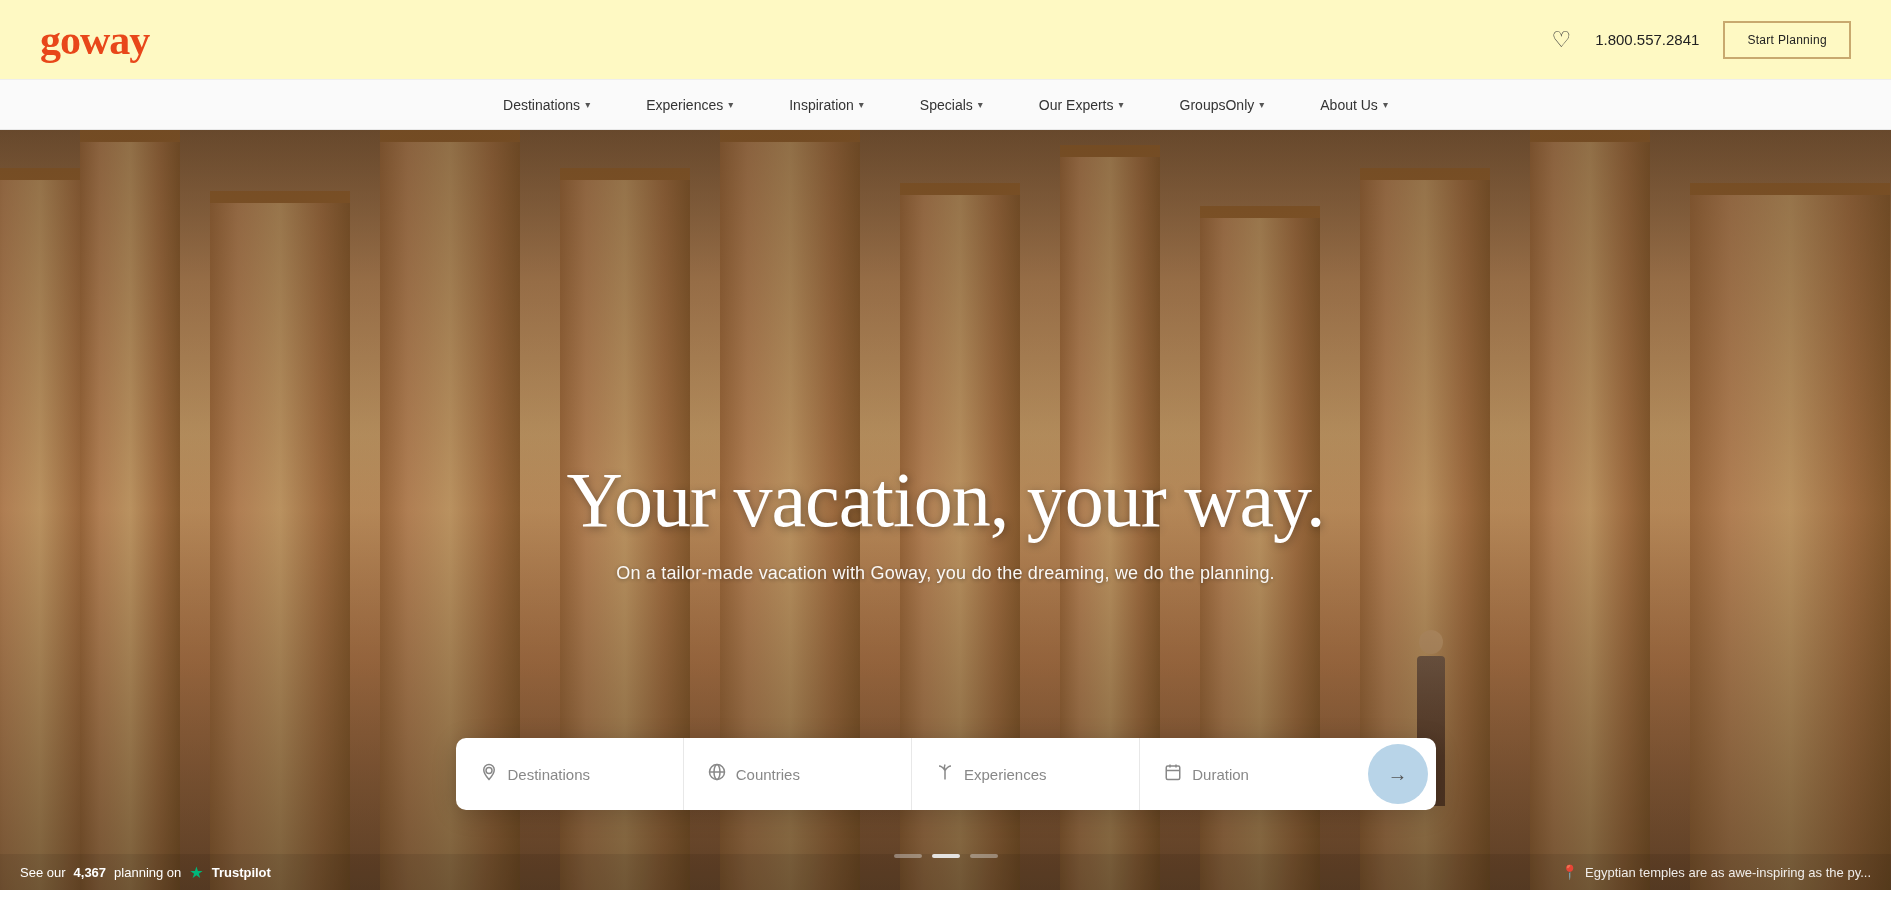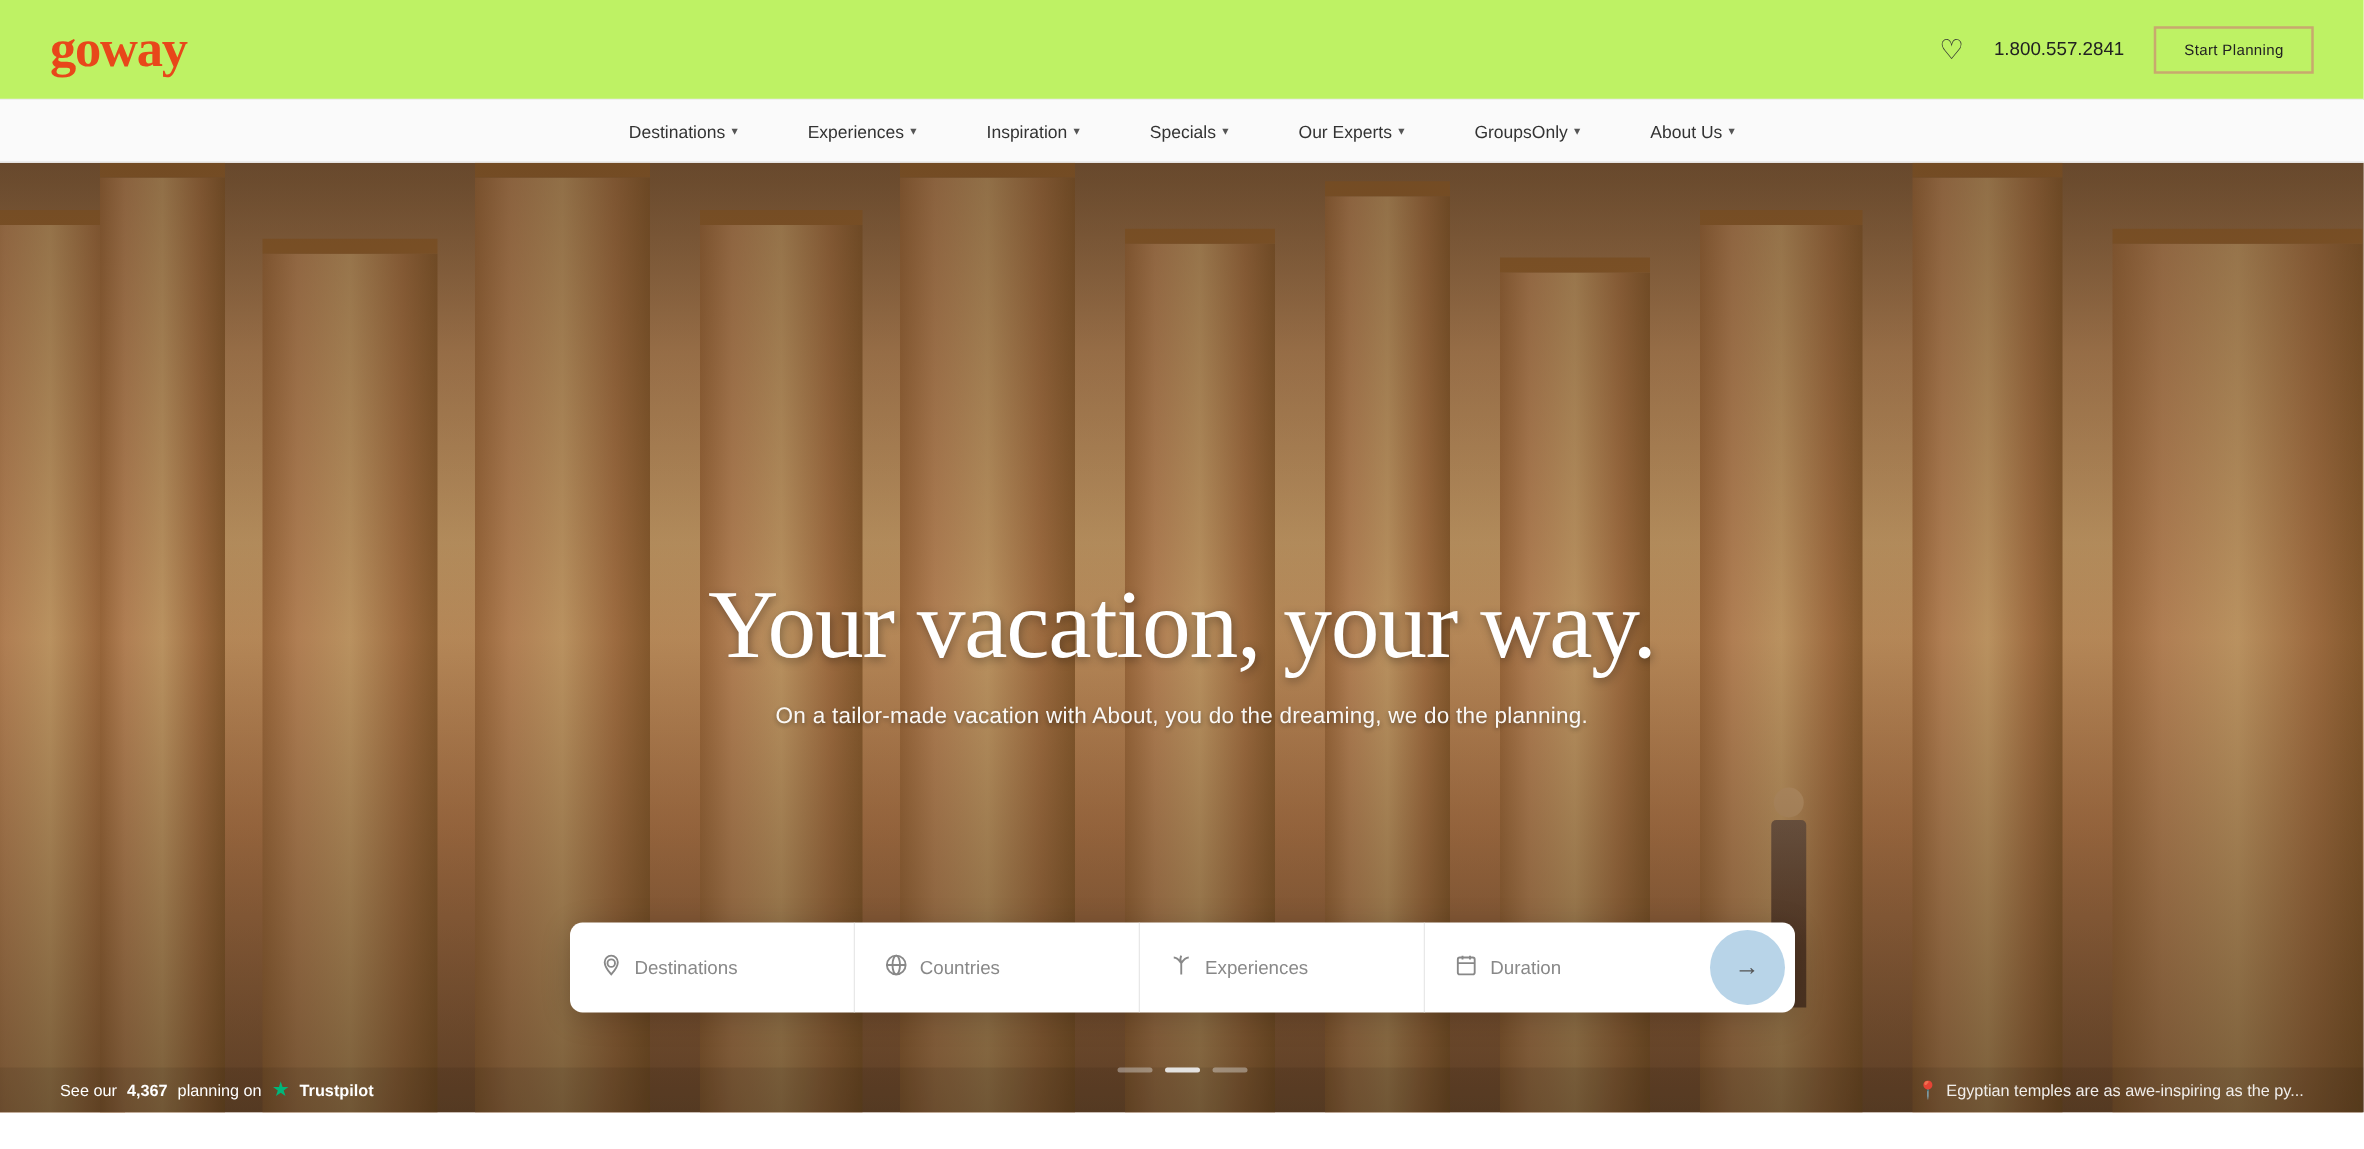--- a/index.html
+++ b/index.html
@@ -5,21 +5,21 @@
     *, *::before, *::after { box-sizing: border-box; margin: 0; padding: 0; }
     body { font-family: 'Georgia', 'Times New Roman', serif; overflow-x: hidden; background: #fff; }
 
     
     .header {
       display: flex;
       align-items: center;
       justify-content: space-between;
       padding: 0 40px;
       height: 80px;
-      background: #bef264;
+      background: #fef9c3;
       border-bottom: 1px solid #eee;
       position: relative;
       z-index: 100;
     }
     .logo {
       font-family: Georgia, serif;
       font-size: 42px;
       font-weight: bold;
       color: #e8471a;
       letter-spacing: -1px;
@@ -244,21 +244,21 @@
     
     .bottom-bar {
       position: absolute;
       bottom: 0;
       left: 0;
       right: 0;
       height: 36px;
       display: flex;
       align-items: center;
       justify-content: space-between;
-      padding: 0 48px;
+      padding: 0 20px;
       background: rgba(0,0,0,0.08);
     }
     .trustpilot {
       display: flex;
       align-items: center;
       gap: 8px;
       font-size: 13px;
       color: #fff;
       font-family: Arial, sans-serif;
     }
@@ -346,21 +346,21 @@
       <div class="person-head"></div>
       <div class="person-body"></div>
       <div class="person-legs"></div>
     </div>
 
     <div style="position:absolute;inset:0;background:linear-gradient(180deg,rgba(60,40,20,0.45) 0%,rgba(80,55,30,0.2) 50%,rgba(50,35,15,0.55) 100%);"></div>
   </div>
 
   <div class="hero-content">
     <h1 class="hero-title">Your vacation, your way.</h1>
-    <p class="hero-subtitle">On a tailor-made vacation with About, you do the dreaming, we do the planning.</p>
+    <p class="hero-subtitle">On a tailor-made vacation with Goway, you do the dreaming, we do the planning.</p>
   </div>
 
   <div class="search-bar">
     <div class="search-field">
       <span class="search-field-icon">
         <svg width="18" height="18" viewBox="0 0 24 24" fill="none" stroke="#888" stroke-width="2">
             <circle cx="12" cy="10" r="4"></circle>
             <path d="M12 2C8.13 2 5 5.13 5 9c0 5.25 7 13 7 13s7-7.75 7-13c0-3.87-3.13-7-7-7z"></path>
           </svg>
       </span>

